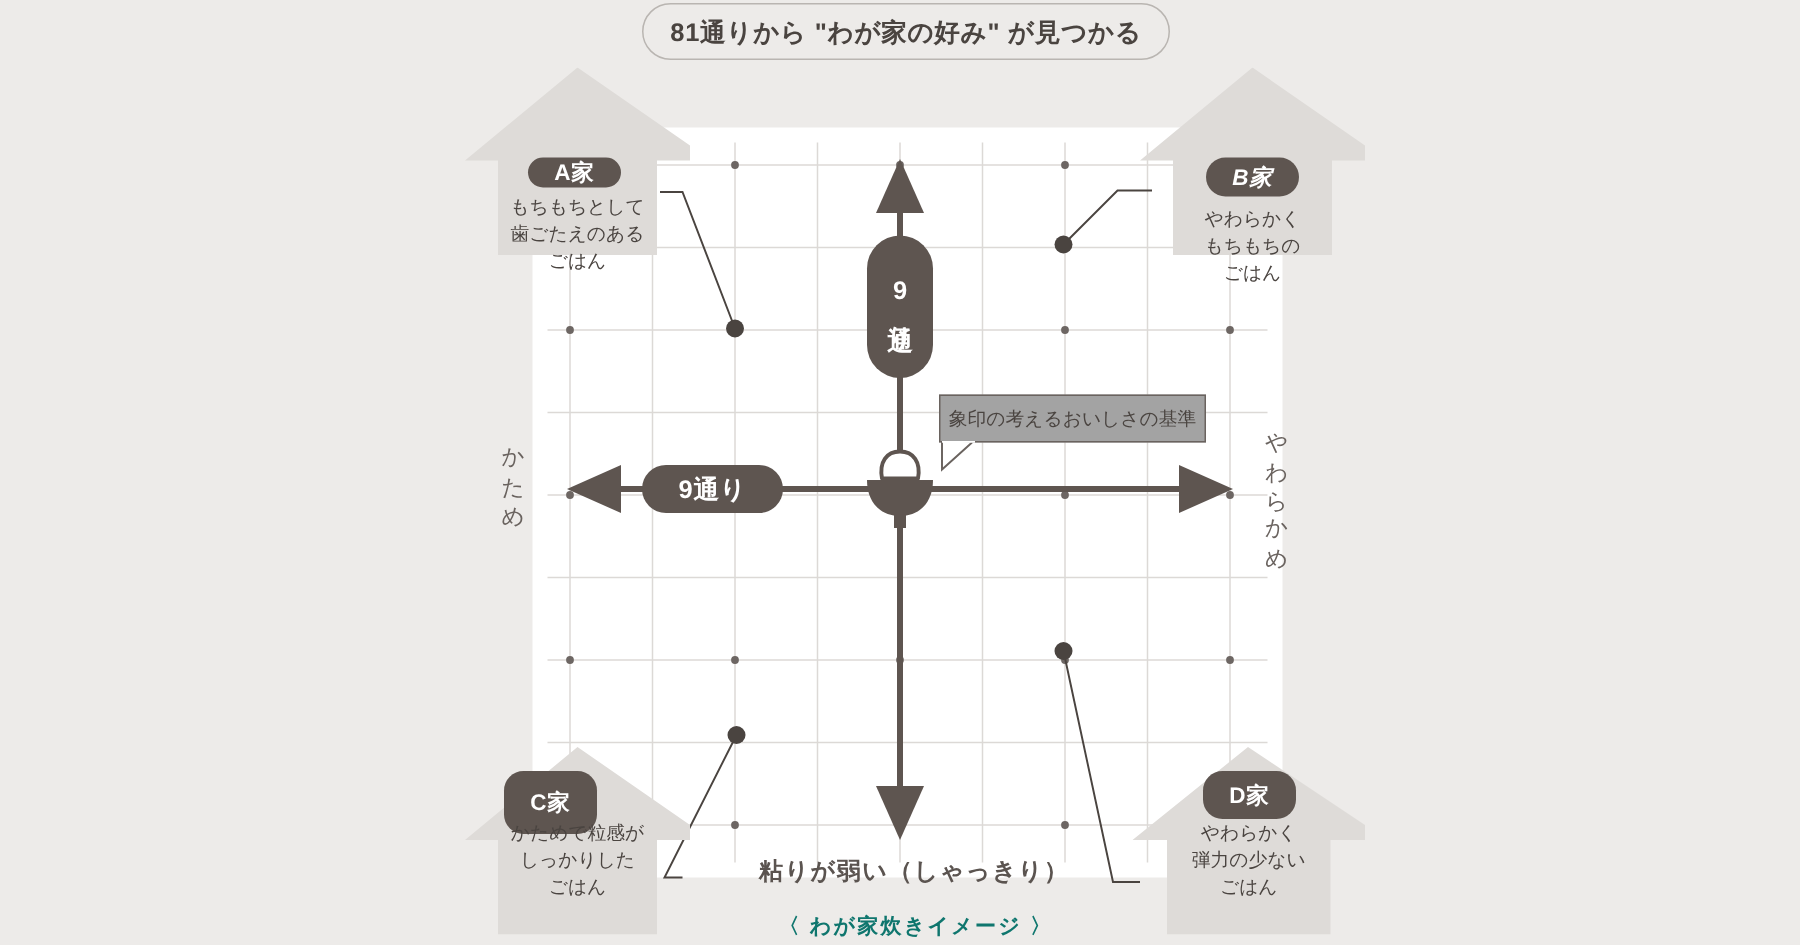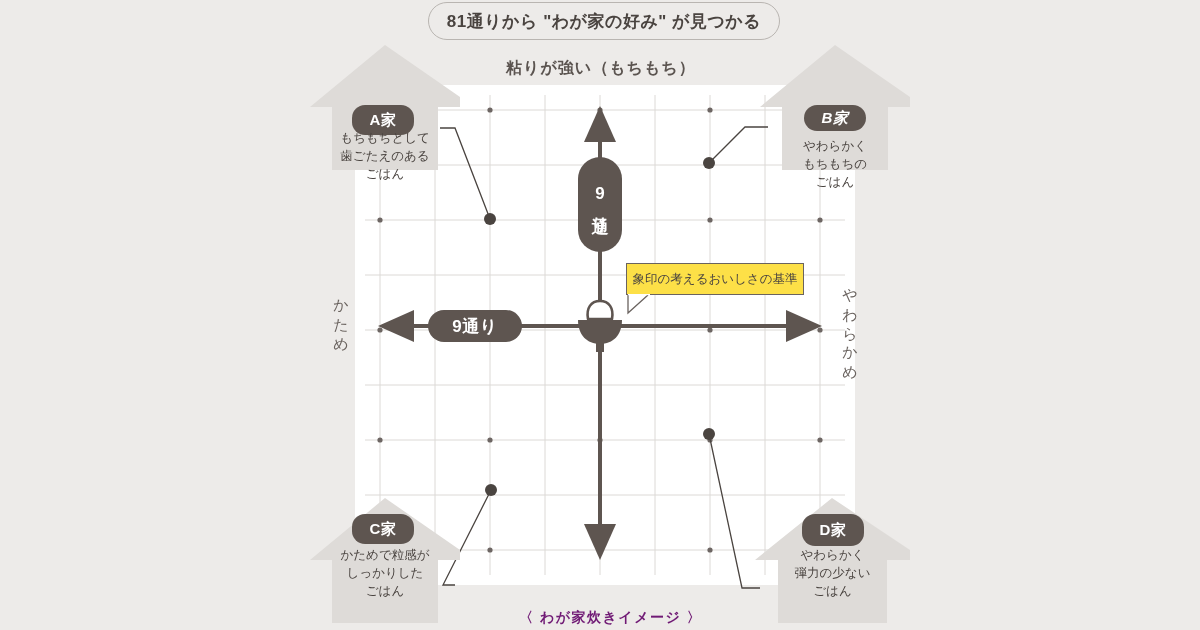--- a/index.html
+++ b/index.html
@@ -59,21 +59,21 @@
   }
   .axis-right {
     left: 840px; top: 278px;
     writing-mode: vertical-rl; text-orientation: upright;
     font-size: 15px; letter-spacing: 2px; font-weight: normal;
     color: #6a635f;
   }
   .caption-sub {
     position: absolute;
     left: 519px; top: 609px;
-    color: #701a75; font-size: 14px; font-weight: bold;
+    color: #0f766e; font-size: 14px; font-weight: bold;
     letter-spacing: 1.5px; white-space: nowrap;
   }
 
   
   .pill-v {
     position: absolute;
     left: 578px; top: 157px;
     width: 44px; height: 95px;
     background: #5e5550;
     border-radius: 22px;
@@ -91,21 +91,21 @@
     color: #fff;
     display: flex; align-items: center; justify-content: center;
     font-size: 17px; font-weight: bold; letter-spacing: 0.5px;
   }
 
   
   .callout {
     position: absolute;
     left: 626px; top: 263px;
     width: 178px; height: 32px;
-    background: #fde047;
+    background: #a3a3a3;
     border: 1.3px solid #6a635f;
     display: flex; align-items: center; justify-content: center;
     color: #4a4440; font-size: 12.5px;
     white-space: nowrap;
   }
   .callout-tail {
     position: absolute; left: 626px; top: 294px;
     width: 34px; height: 22px;
   }
 
@@ -130,23 +130,23 @@
     white-space: pre-line;
     font-weight: normal;
   }
 
   
   .h-A { left: 310px; top: 45px;  width: 150px; height: 125px; }
   .h-B { left: 760px; top: 45px;  width: 150px; height: 125px; }
   .h-C { left: 310px; top: 498px; width: 150px; height: 125px; }
   .h-D { left: 755px; top: 498px; width: 155px; height: 125px; }
 
-  .badge-A { left: 42px; top: 60px;  width: 62px; height: 30px; }
+  .badge-A { left: 42px; top: 60px;  width: 62px; height: 20px; }
   .badge-B { left: 44px; top: 60px;  width: 62px; height: 26px; font-style: italic; }
-  .badge-C { left: 42px; top: 16px;  width: 62px; height: 30px; }
+  .badge-C { left: 26px; top: 16px;  width: 62px; height: 42px; }
   .badge-D { left: 47px; top: 16px;  width: 62px; height: 32px; }
 
   .txt-A { left: 0px; top: 84px;  width: 150px; }
   .txt-B { left: 0px; top: 92px;  width: 150px; }
   .txt-C { left: 0px; top: 48px;  width: 150px; }
   .txt-D { left: 0px; top: 48px;  width: 155px; }
 
   
   .overlay { position: absolute; left: 0; top: 0; width: 1200px; height: 630px; pointer-events: none; }
 </style>
@@ -216,21 +216,21 @@
       </marker>
     </defs>
 
     <line x1="815" y1="326" x2="390" y2="326" stroke="#5e5550" stroke-width="4" marker-end="url(#ah)"></line>
     <line x1="385" y1="326" x2="810" y2="326" stroke="#5e5550" stroke-width="4" marker-end="url(#ah)"></line>
 
     <line x1="600" y1="540" x2="600" y2="118" stroke="#5e5550" stroke-width="4" marker-end="url(#ah)"></line>
     <line x1="600" y1="112" x2="600" y2="548" stroke="#5e5550" stroke-width="4" marker-end="url(#ah)"></line>
   </svg>
 
-  <div class="axis-cap axis-top">粘りが強い（もちもち）</div>
+  <div class="axis-cap axis-bottom">粘りが弱い（しゃっきり）</div>
   <div class="axis-cap axis-left">かため</div>
   <div class="axis-cap axis-right">やわらかめ</div>
   <div class="caption-sub">〈 わが家炊きイメージ 〉</div>
 
   <div class="pill-v">9通り</div>
   <div class="pill-h">9通り</div>
 
   <svg class="overlay">
     <g transform="translate(575,297)">
       <path d="M13,22 C11,11 16,4 25,4 C34,4 39,11 37,22 Z" fill="#ffffff" stroke="#5e5550" stroke-width="2.6" stroke-linejoin="round"></path>

